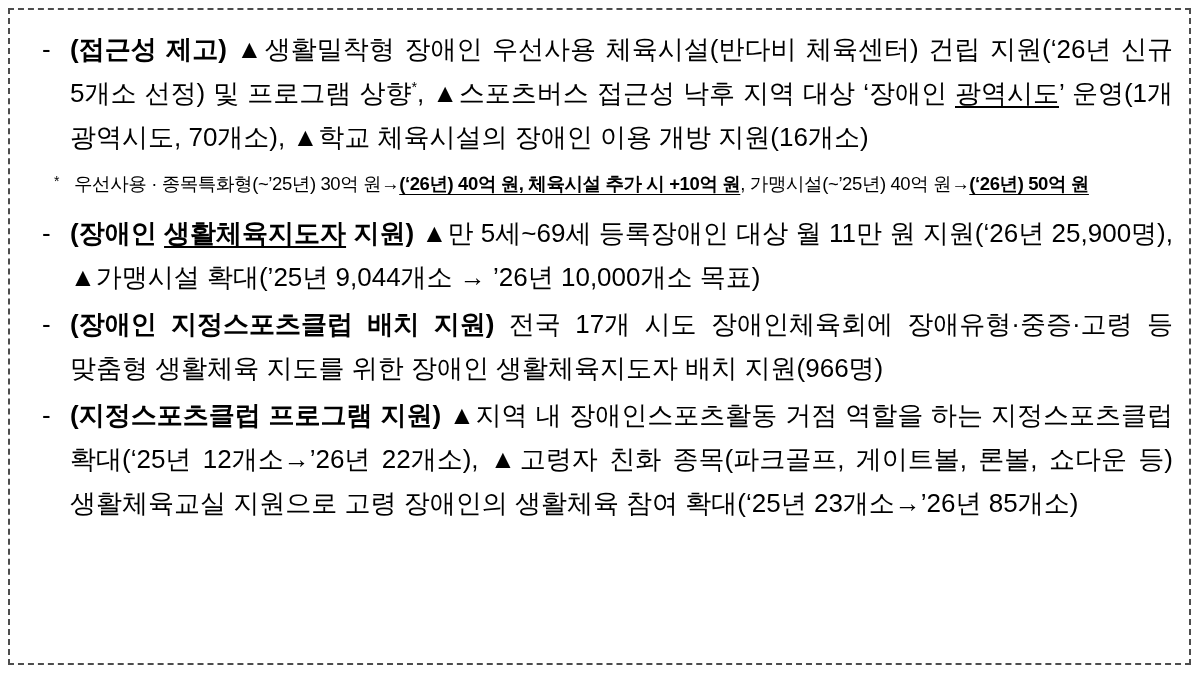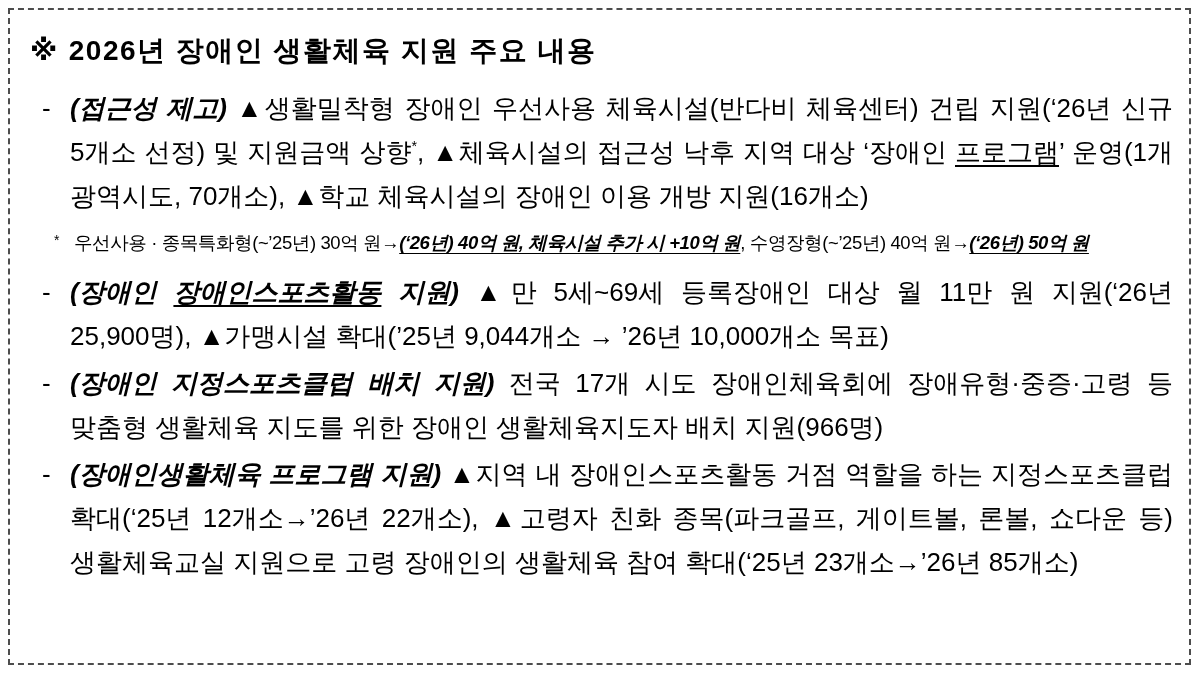--- a/index.html
+++ b/index.html
@@ -55,31 +55,28 @@
     position: relative;
     padding-left: 50px;
     margin: 10px 0 12px 0;
   }
   .footnote > .marker {
     position: absolute;
     left: 30px;
     top: -3px;
     font-size: 14px;
   }
-  .b { font-weight: bold; font-style: italic; }
+  .b { font-weight: bold; }
   .u { text-decoration: underline; text-underline-offset: 4px; }
   .sup { vertical-align: super; font-size: 0.55em; line-height: 0; }
 </style>
 </head>
 <body>
 
 <div class="frame">
-  <div class="doc-title">
-    <span class="tmark">※</span><span>2026년 장애인 생활체육 지원 주요 내용</span>
-  </div>
   <div>
-      <p class="block bullet"><span class="marker">-</span><span class="b ">(접근성 제고)</span><span class=""> ▲생활밀착형 장애인 우선사용 체육시설(반다비 체육센터) 건립 지원(‘26년 신규 5개소 선정) 및 지원금액 상향</span><span class="sup ">*</span><span class="">,  ▲체육시설의 접근성 낙후 지역 대상 ‘장애인 </span><span class="u ">프로그램</span><span class="">’ 운영(1개 광역시도, 70개소),  ▲학교 체육시설의 장애인 이용 개방 지원(16개소)</span></p>
-      <p class="block footnote"><span class="marker">*</span><span class="">우선사용 · 종목특화형(~’25년) 30억 원→</span><span class="b u ">(‘26년) 40억 원, 체육시설 추가 시 +10억 원</span><span class="">, 수영장형(~’25년) 40억 원→</span><span class="b u ">(‘26년) 50억 원</span></p>
-      <p class="block bullet"><span class="marker">-</span><span class="b ">(장애인 </span><span class="b u ">장애인스포츠활동</span><span class="b "> 지원)</span><span class=""> ▲만 5세~69세 등록장애인 대상 월 11만 원 지원(‘26년 25,900명), ▲가맹시설 확대(’25년 9,044개소 → ’26년 10,000개소 목표)</span></p>
+      <p class="block bullet"><span class="marker">-</span><span class="b ">(접근성 제고)</span><span class=""> ▲생활밀착형 장애인 우선사용 체육시설(반다비 체육센터) 건립 지원(‘26년 신규 5개소 선정) 및 프로그램 상향</span><span class="sup ">*</span><span class="">,  ▲스포츠버스 접근성 낙후 지역 대상 ‘장애인 </span><span class="u ">광역시도</span><span class="">’ 운영(1개 광역시도, 70개소),  ▲학교 체육시설의 장애인 이용 개방 지원(16개소)</span></p>
+      <p class="block footnote"><span class="marker">*</span><span class="">우선사용 · 종목특화형(~’25년) 30억 원→</span><span class="b u ">(‘26년) 40억 원, 체육시설 추가 시 +10억 원</span><span class="">, 가맹시설(~’25년) 40억 원→</span><span class="b u ">(‘26년) 50억 원</span></p>
+      <p class="block bullet"><span class="marker">-</span><span class="b ">(장애인 </span><span class="b u ">생활체육지도자</span><span class="b "> 지원)</span><span class=""> ▲만 5세~69세 등록장애인 대상 월 11만 원 지원(‘26년 25,900명), ▲가맹시설 확대(’25년 9,044개소 → ’26년 10,000개소 목표)</span></p>
       <p class="block bullet"><span class="marker">-</span><span class="b ">(장애인 지정스포츠클럽 배치 지원)</span><span class=""> 전국 17개 시도 장애인체육회에 장애유형·중증·고령 등 맞춤형 생활체육 지도를 위한 장애인 생활체육지도자 배치 지원(966명)</span></p>
-      <p class="block bullet"><span class="marker">-</span><span class="b ">(장애인생활체육 프로그램 지원)</span><span class=""> ▲지역 내 장애인스포츠활동 거점 역할을 하는 지정스포츠클럽 확대(‘25년 12개소→’26년 22개소), ▲고령자 친화 종목(파크골프, 게이트볼, 론볼, 쇼다운 등) 생활체육교실 지원으로 고령 장애인의 생활체육 참여 확대(‘25년 23개소→’26년 85개소)</span></p>
+      <p class="block bullet"><span class="marker">-</span><span class="b ">(지정스포츠클럽 프로그램 지원)</span><span class=""> ▲지역 내 장애인스포츠활동 거점 역할을 하는 지정스포츠클럽 확대(‘25년 12개소→’26년 22개소), ▲고령자 친화 종목(파크골프, 게이트볼, 론볼, 쇼다운 등) 생활체육교실 지원으로 고령 장애인의 생활체육 참여 확대(‘25년 23개소→’26년 85개소)</span></p>
     </div>
 </div>
 
 </body></html>

